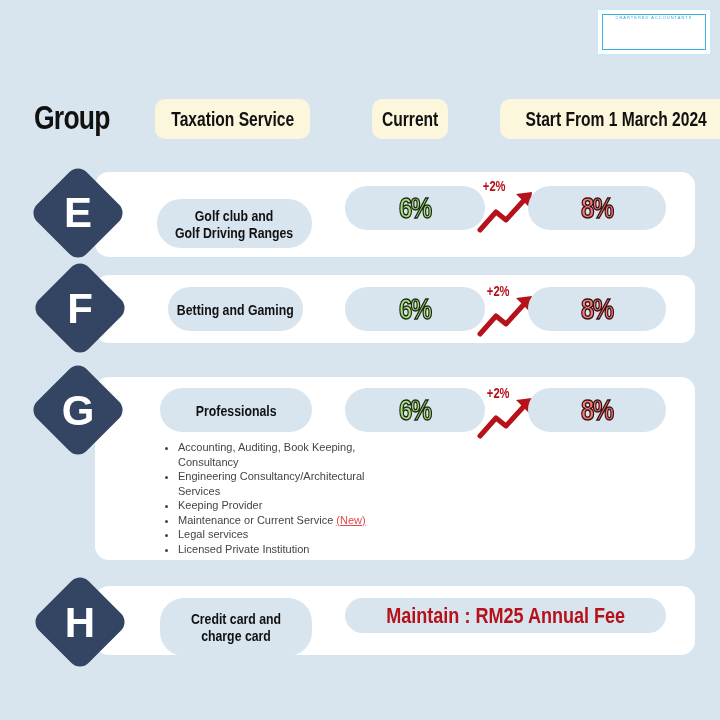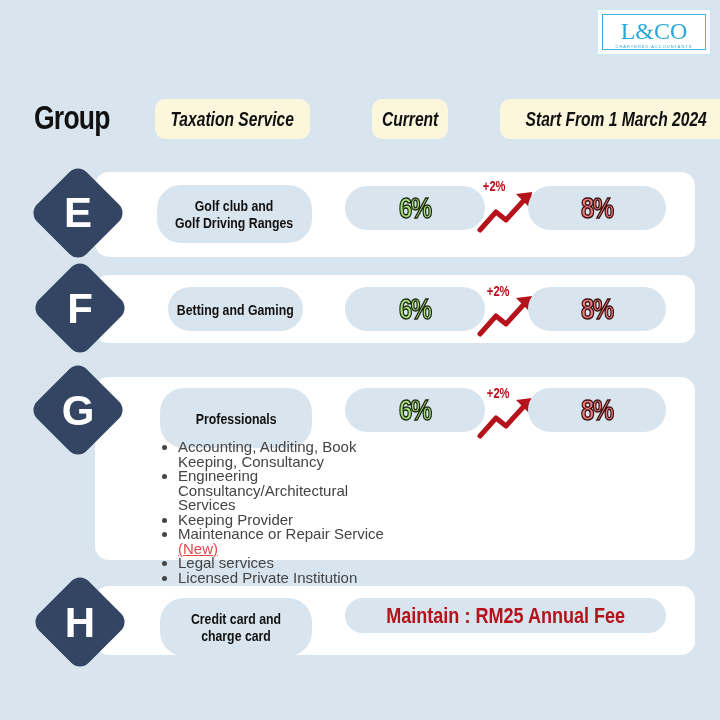--- a/index.html
+++ b/index.html
@@ -3,62 +3,61 @@
 <meta charset="utf-8">
 <style>
   html,body{margin:0;padding:0;}
   body{width:720px;height:720px;background:#d9e5ee;position:relative;overflow:hidden;font-family:"Liberation Sans",sans-serif;}
   .logo{position:absolute;left:596px;top:8px;width:116px;height:48px;background:#fff;border:2px solid #cfe6f3;box-sizing:border-box;}
   .logo-inner{position:absolute;left:4px;top:4px;right:4px;bottom:4px;border:1.5px solid #3ab0dc;box-sizing:border-box;text-align:center;}
   .logo-text{font-family:"Liberation Serif",serif;font-size:24px;color:#2aa7d8;line-height:26px;margin-top:3px;letter-spacing:0px;}
   .logo-sub{font-size:4px;color:#2aa7d8;letter-spacing:1px;line-height:6px;white-space:nowrap;}
   .hdr{position:absolute;font-weight:bold;color:#111;}
   .hdr-group{left:34px;top:98px;font-size:34px;transform:scaleX(0.78);transform-origin:left top;letter-spacing:-1px;}
-  .pill-h{position:absolute;background:#fbf6dc;border-radius:10px;height:40px;top:99px;display:flex;align-items:center;justify-content:center;font-style:italic;}
+  .pill-h{position:absolute;background:#fbf6dc;border-radius:10px;height:40px;top:99px;display:flex;align-items:center;justify-content:center;}
   .pill-h span{font-weight:bold;font-size:20px;color:#111;transform:scaleX(0.78);white-space:nowrap;}
   .card{position:absolute;background:#fff;border-radius:14px;left:95px;width:600px;}
   .diamond{position:absolute;width:70px;height:70px;background:#334563;border-radius:12px;transform:rotate(45deg);}
   .letter{position:absolute;width:100px;text-align:center;color:#fff;font-weight:bold;font-size:42px;line-height:42px;}
   .pill{position:absolute;background:#d9e5ee;border-radius:24px;display:flex;align-items:center;justify-content:center;text-align:center;}
   .svc{font-weight:bold;font-size:15px;color:#111;line-height:17px;transform:scaleX(0.82);white-space:nowrap;}
   .pct{font-weight:bold;font-size:30px;letter-spacing:-2px;transform:scaleX(0.8);}
   .pct-cur{color:#a7e07e;-webkit-text-stroke:1.5px #1e2a12;}
   .pct-new{color:#f27c7c;-webkit-text-stroke:1.5px #3a1010;}
   .arrow{position:absolute;width:58px;height:46px;}
   .inc{position:absolute;font-weight:bold;font-size:14px;color:#b5121b;transform:scaleX(0.8);}
-  .bullets{position:absolute;left:162px;top:440px;margin:0;padding-left:16px;font-size:15px;color:#444;line-height:14.5px;width:230px;}
+  .bullets{position:absolute;left:162px;top:440px;margin:0;padding-left:16px;font-size:11px;color:#444;line-height:14.5px;width:230px;}
   .bullets li{padding-left:0;}
   .new{color:#e24a4a;text-decoration:underline;}
   .maintain{font-weight:bold;font-size:22px;color:#b5121b;transform:scaleX(0.82);white-space:nowrap;}
 </style>
 </head>
 <body>
 
 <div class="logo">
   <div class="logo-inner">
-    <div class="logo-text">L&amp;CO</div>
     <div class="logo-sub">CHARTERED ACCOUNTANTS</div>
   </div>
 </div>
 
 <div class="hdr hdr-group">Group</div>
 <div class="pill-h" style="left:155px;width:155px;">
     <span>Taxation Service</span>
   </div>
 <div class="pill-h" style="left:372px;width:76px;">
     <span>Current</span>
   </div>
 <div class="pill-h" style="left:500px;width:232px;">
     <span>Start From 1 March 2024</span>
   </div>
 
 <div class="card" style="top:172px;height:85px;"></div>
 <div class="diamond" style="left:43px;top:178px;"></div>
 <div class="letter" style="left:28px;top:192px;">E</div>
-<div class="pill" style="left:157px;top:185px;width:155px;height:58px;">
+<div class="pill" style="left:157px;top:199px;width:155px;height:49px;">
   <div class="svc">
       <div>Golf club and</div>
       <div>Golf Driving Ranges</div>
     </div>
 </div>
 <div class="pill" style="left:345px;top:186px;width:140px;height:44px;">
     <span class="pct pct-cur">6%</span>
   </div>
 <div class="inc" style="left:480px;top:178px;">+2%</div>
 <svg class="arrow" style="left:476px;top:190px;" viewBox="0 0 58 46">
@@ -83,39 +82,39 @@
     <polyline points="4,40 20,22 30,30 50,8" fill="none" stroke="#b5121b" stroke-width="5" stroke-linecap="round" stroke-linejoin="round"></polyline>
     <polygon points="40,4 56,2 54,18" fill="#b5121b"></polygon>
   </svg>
 <div class="pill" style="left:528px;top:287px;width:138px;height:44px;">
     <span class="pct pct-new">8%</span>
   </div>
 
 <div class="card" style="top:377px;height:183px;"></div>
 <div class="diamond" style="left:43px;top:375px;"></div>
 <div class="letter" style="left:28px;top:390px;">G</div>
-<div class="pill" style="left:160px;top:388px;width:152px;height:60px;">
+<div class="pill" style="left:160px;top:388px;width:152px;height:44px;">
     <span class="svc">Professionals</span>
   </div>
 <div class="pill" style="left:345px;top:388px;width:140px;height:44px;">
     <span class="pct pct-cur">6%</span>
   </div>
 <div class="inc" style="left:484px;top:385px;">+2%</div>
 <svg class="arrow" style="left:476px;top:396px;" viewBox="0 0 58 46">
     <polyline points="4,40 20,22 30,30 50,8" fill="none" stroke="#b5121b" stroke-width="5" stroke-linecap="round" stroke-linejoin="round"></polyline>
     <polygon points="40,4 56,2 54,18" fill="#b5121b"></polygon>
   </svg>
 <div class="pill" style="left:528px;top:388px;width:138px;height:44px;">
     <span class="pct pct-new">8%</span>
   </div>
 <ul class="bullets">
   <li>Accounting, Auditing, Book Keeping, Consultancy</li>
   <li>Engineering Consultancy/Architectural Services</li>
   <li>Keeping Provider</li>
-  <li><span>Maintenance or Repair Service </span><span class="new">(New)</span></li>
+  <li><span>Maintenance or Current Service </span><span class="new">(New)</span></li>
   <li>Legal services</li>
   <li>Licensed Private Institution</li>
 </ul>
 
 <div class="card" style="top:586px;height:69px;"></div>
 <div class="diamond" style="left:45px;top:587px;"></div>
 <div class="letter" style="left:30px;top:602px;">H</div>
 <div class="pill" style="left:160px;top:598px;width:152px;height:58px;">
   <div class="svc">
       <div>Credit card and</div>

